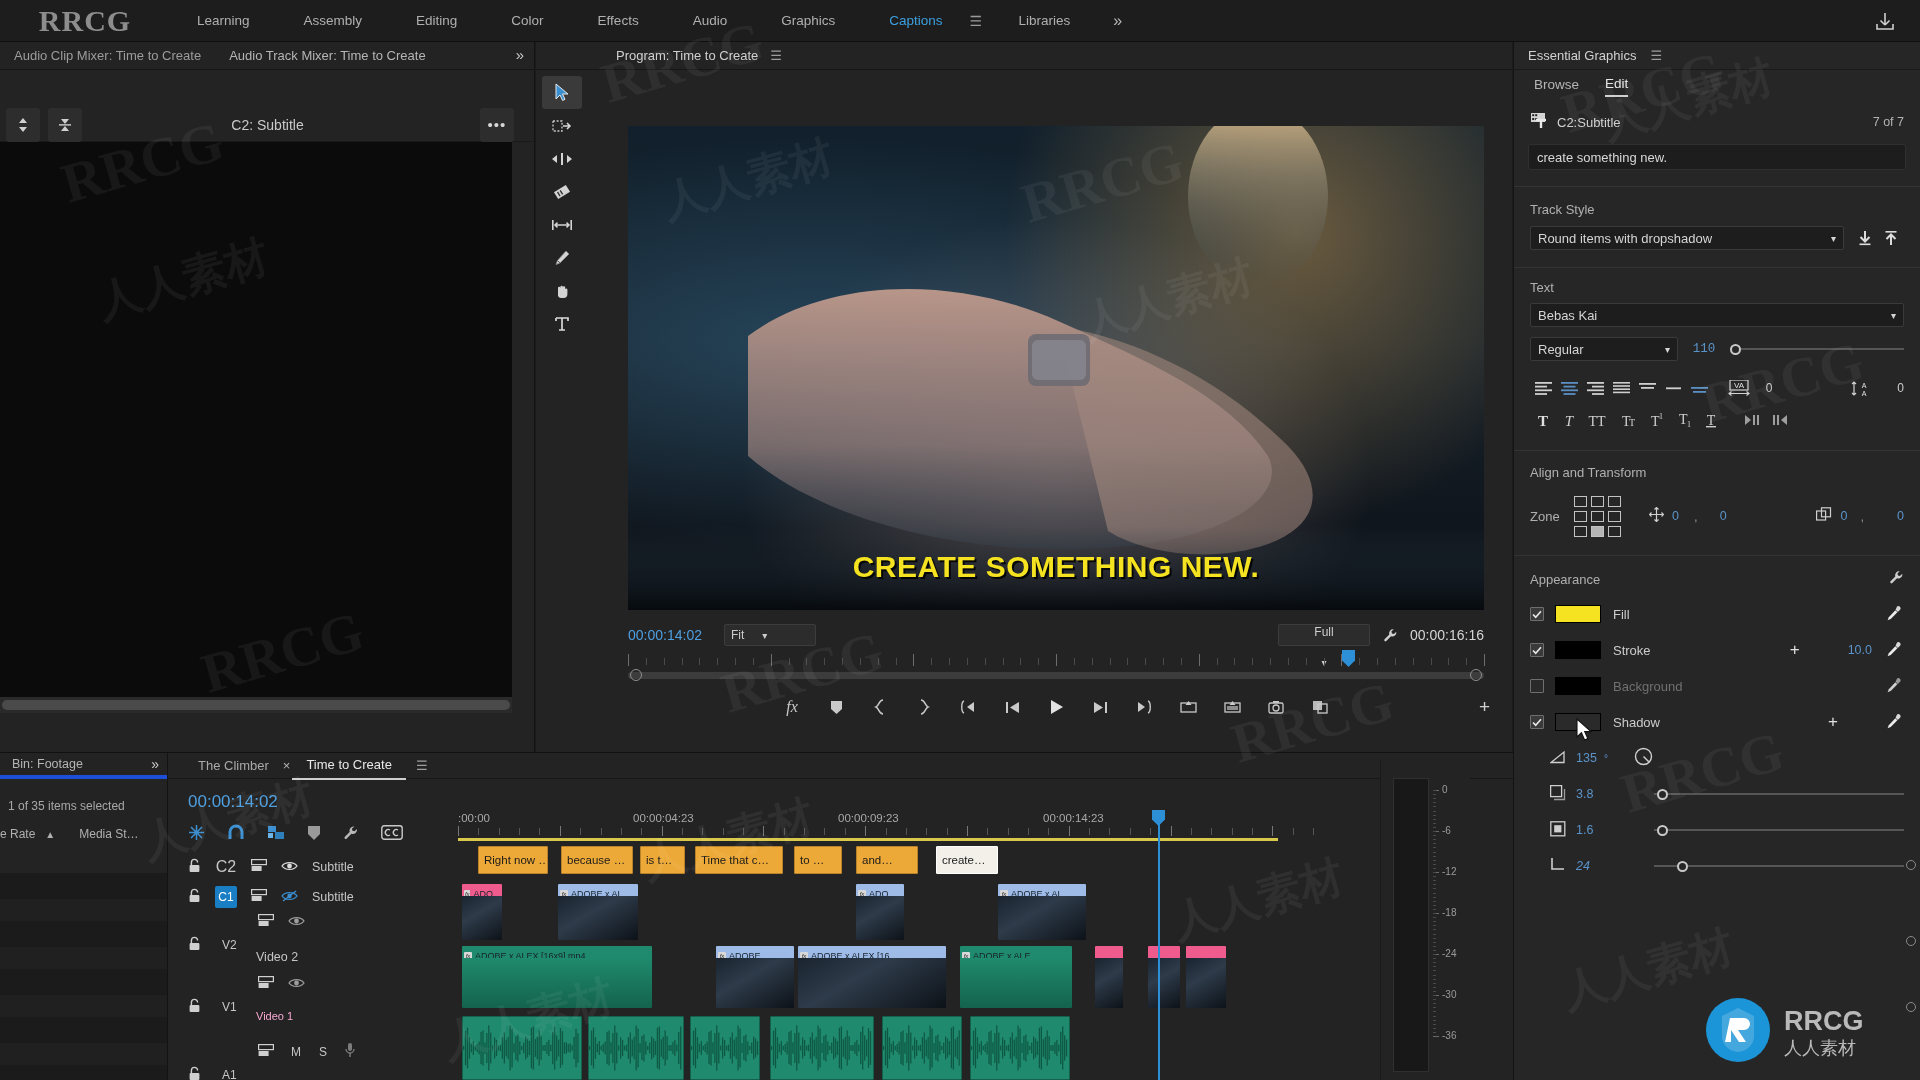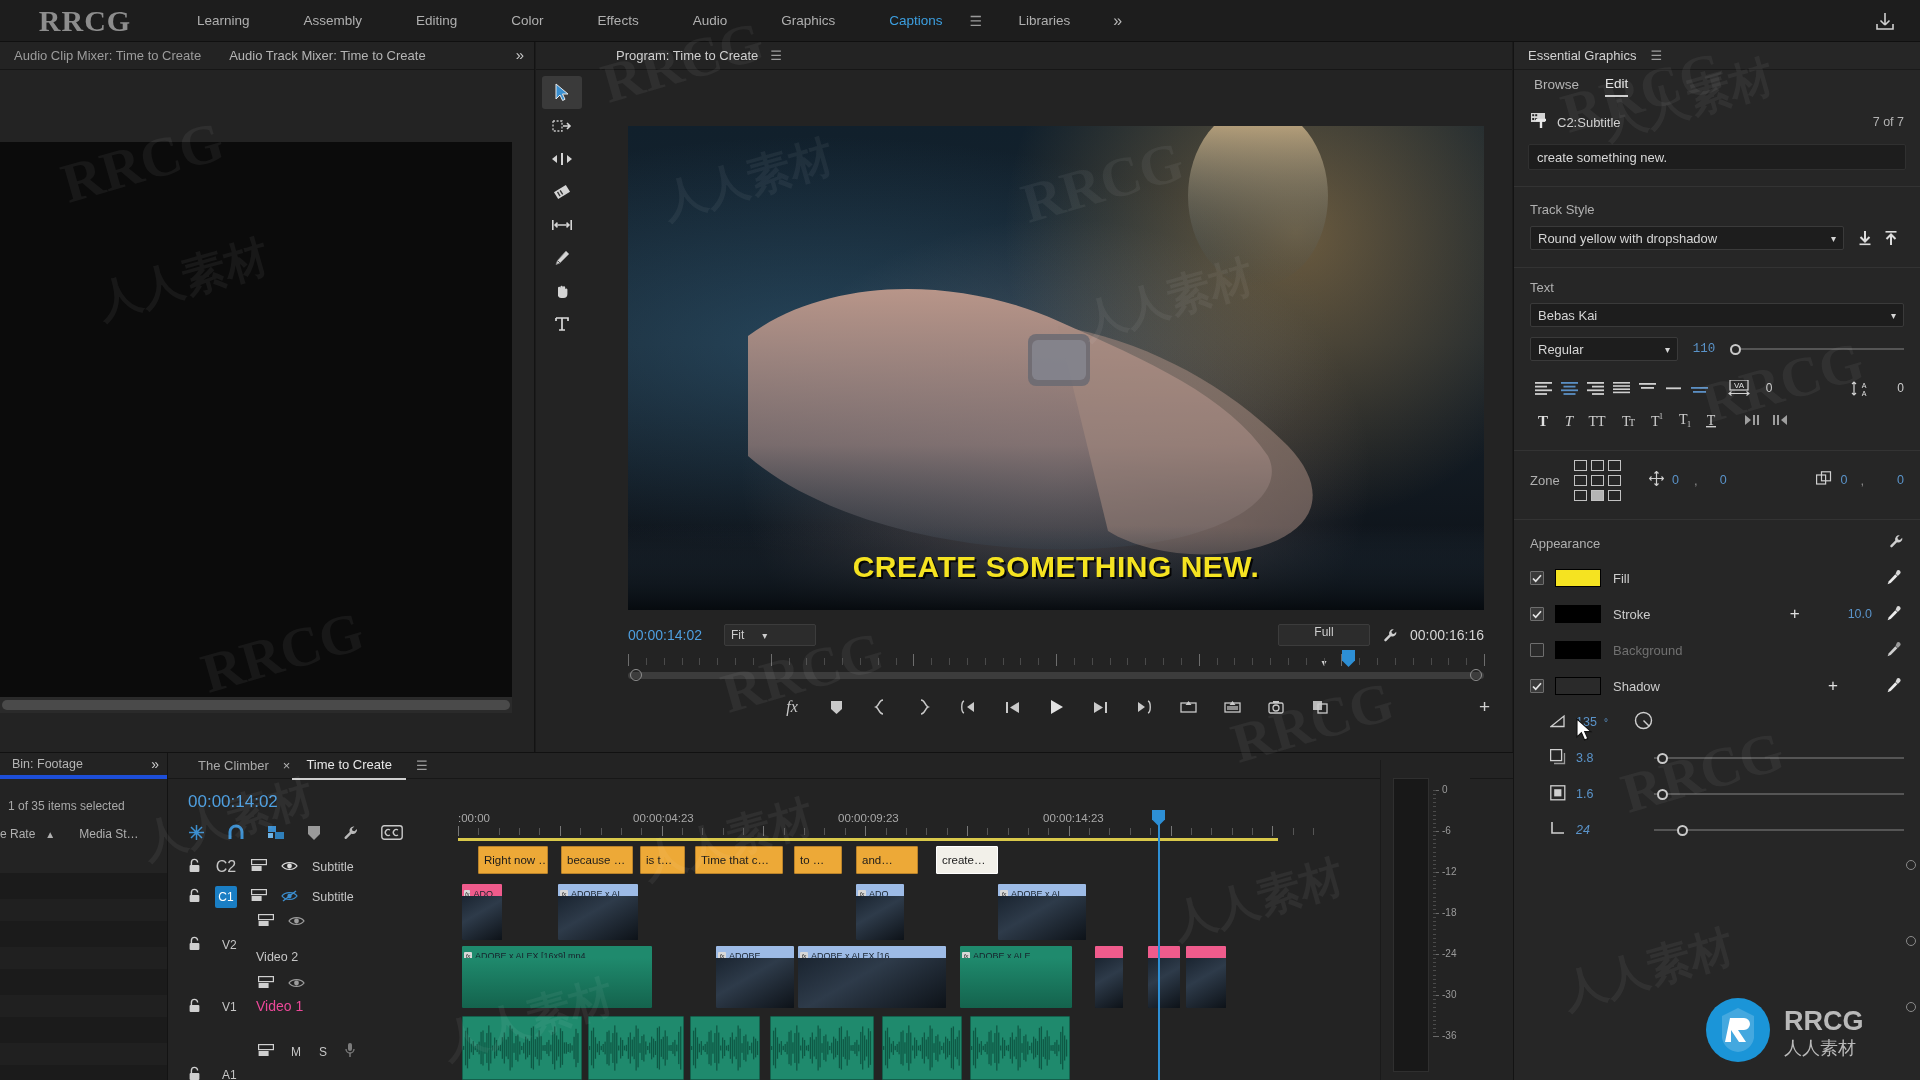--- a/index.html
+++ b/index.html
@@ -189,20 +189,37 @@
           <path d="M5 16 L5 21 L21 21 L21 16" stroke="#cfcfcf" stroke-width="1.6" fill="none"></path>
         </svg>
     </div>
   </div>
 
   <div class="mixer">
     <div class="mixer-tabs">
       <div class="mtab dim">Audio Clip Mixer: Time to Create</div>
       <div class="mtab">Audio Track Mixer: Time to Create</div>
       <div class="mixer-dbl">»</div>
+    </div>
+    <div class="mixer-head">
+      <div class="sqbtn" style="left:6px">
+        <svg width="16" height="20" viewBox="0 0 16 20">
+            <path d="M8 3 L4 8 L12 8 Z M8 17 L4 12 L12 12 Z" fill="#d0d0d0"></path>
+          </svg>
+      </div>
+      <div class="sqbtn" style="left:48px">
+        <svg width="16" height="20" viewBox="0 0 16 20">
+            <path d="M8 9 L4 4 L12 4 Z M8 11 L4 16 L12 16 Z" fill="#d0d0d0"></path>
+            <rect x="2" y="9.2" width="12" height="1.4" fill="#d0d0d0"></rect>
+          </svg>
+      </div>
+      <div class="mixer-title">C2: Subtitle</div>
+      <div class="sqbtn" style="left:480px">
+        <span style="color:#d5d5d5;letter-spacing:1px;font-size:15px;line-height:10px;">•••</span>
+      </div>
     </div>
     <div class="mixer-body"></div>
     <div class="mixer-scroll">
         <i></i>
       </div>
   </div>
 
   <div class="progpanel">
     <div class="prog-tabbar">
       <span class="t">Program: Time to Create</span>
@@ -478,21 +495,21 @@
 
     <div class="textinput" style="margin-top:6px;">create something new.</div>
 
     <div class="hr" style="margin-top:16px;"></div>
 
     <div class="eg-row" style="height:32px;margin-top:6px;">
       <span class="sectlabel">Track Style</span>
     </div>
     <div class="eg-row" style="height:26px;">
       <div class="dropdown" style="flex:1">
-        <span>Round yellow with dropshadow</span>
+        <span>Round items with dropshadow</span>
           <span style="font-size:10px">▾</span>
       </div>
       <div class="icobtn" style="margin-left:8px">
         <svg width="14" height="16" viewBox="0 0 14 16">
             <path d="M7 1 V11 M2.5 7 L7 11.5 L11.5 7" stroke="#dcdcdc" stroke-width="2" fill="none"></path>
             <rect x="1.5" y="13.5" width="11" height="1.6" fill="#dcdcdc"></rect>
           </svg>
       </div>
       <div class="icobtn">
         <svg width="14" height="16" viewBox="0 0 14 16">
@@ -647,20 +664,23 @@
           <svg width="20" height="14" viewBox="0 0 20 14">
             <rect x="4" y="2" width="2" height="10" fill="#9e9e9e"></rect>
             <rect x="8" y="2" width="2" height="10" fill="#9e9e9e"></rect>
             <path d="M18 2 L12 7 L18 12 Z" fill="#9e9e9e"></path>
           </svg>
         </div>
     </div>
 
     <div class="hr" style="margin-top:14px;"></div>
 
+    <div class="eg-row" style="height:30px;margin-top:6px;">
+      <span class="sectlabel">Align and Transform</span>
+    </div>
     <div class="eg-row" style="height:58px;">
       <span class="sectlabel" style="width:44px">Zone</span>
       <div class="zonegrid">
         <div class="zcell"></div>
           <div class="zcell"></div>
           <div class="zcell"></div>
         <div class="zcell"></div>
           <div class="zcell"></div>
           <div class="zcell"></div>
         <div class="zcell"></div>
@@ -954,21 +974,21 @@
           </svg></span>
       <span style="position:absolute;left:100px;top:3px;"><svg width="17" height="12" viewBox="0 0 17 12">
             <path d="M1 6 C4 1.5,13 1.5,16 6 C13 10.5,4 10.5,1 6 Z" fill="none" stroke="#9d9d9d" stroke-width="1.3"></path>
             <circle cx="8.5" cy="6" r="2.4" fill="#9d9d9d"></circle>
           </svg></span>
       <span style="position:absolute;left:0;top:24px;"><svg width="13" height="15" viewBox="0 0 13 15">
             <path d="M3.4 7 V4.5 a3.1 3.1 0 0 1 6.2 0" stroke="#cfcfcf" stroke-width="1.4" fill="none"></path>
             <rect x="1.6" y="7" width="9.8" height="7" rx="1" fill="#cfcfcf"></rect>
           </svg></span>
       <span style="position:absolute;left:34px;top:26px;font-size:12px;color:#c6c6c6">V1</span>
-      <span style="position:absolute;left:68px;top:24px;font-size:14px;color:#ec4899">Video 1</span>
+      <span style="position:absolute;left:68px;top:36px;font-size:11px;color:#f9a8d4">Video 1</span>
     </div>
 
     <div style="position:absolute;left:20px;top:194px;width:270px;height:40px;">
       <span style="position:absolute;left:70px;top:2px;"><svg width="16" height="13" viewBox="0 0 16 13">
             <rect x="0.6" y="0.6" width="14.8" height="5" fill="none" stroke="#cfcfcf" stroke-width="1.2"></rect>
             <rect x="0.6" y="7" width="10" height="5" fill="#cfcfcf"></rect>
           </svg></span>
       <span style="position:absolute;left:103px;top:3px;font-size:12px;color:#c6c6c6">M</span>
       <span style="position:absolute;left:131px;top:3px;font-size:12px;color:#c6c6c6">S</span>
       <span style="position:absolute;left:156px;top:0px;"><svg width="12" height="16" viewBox="0 0 12 16">

